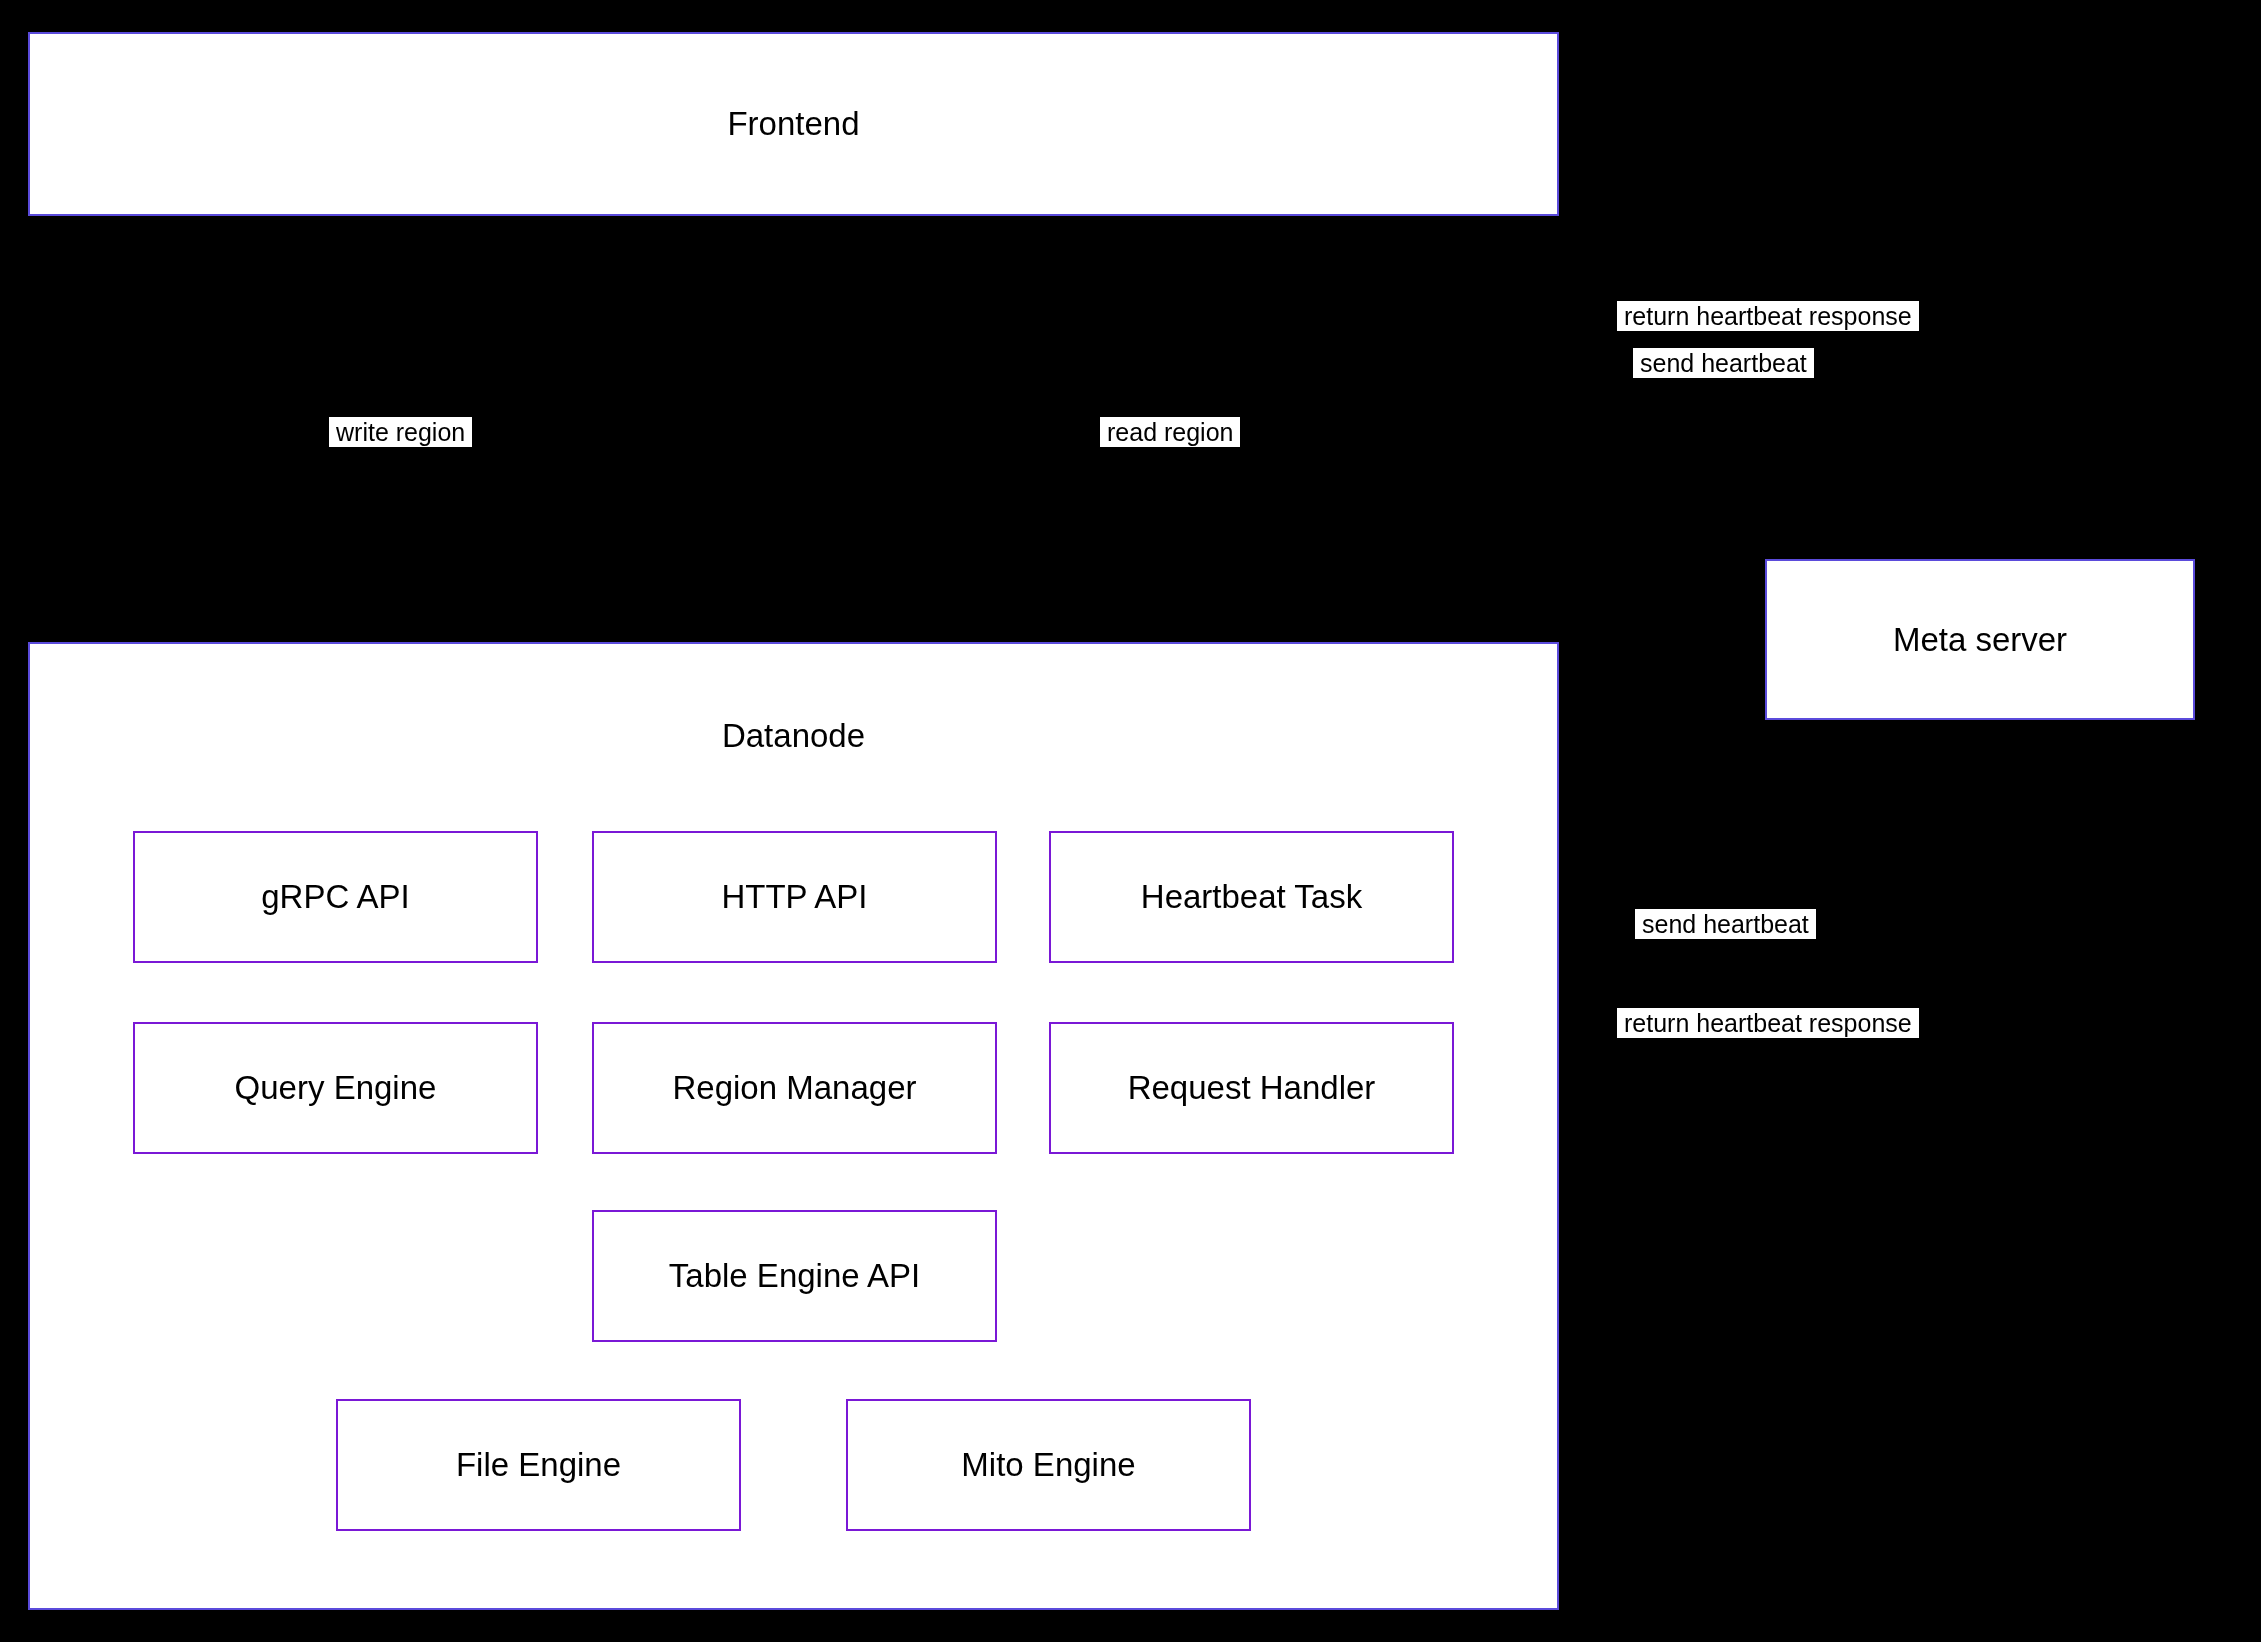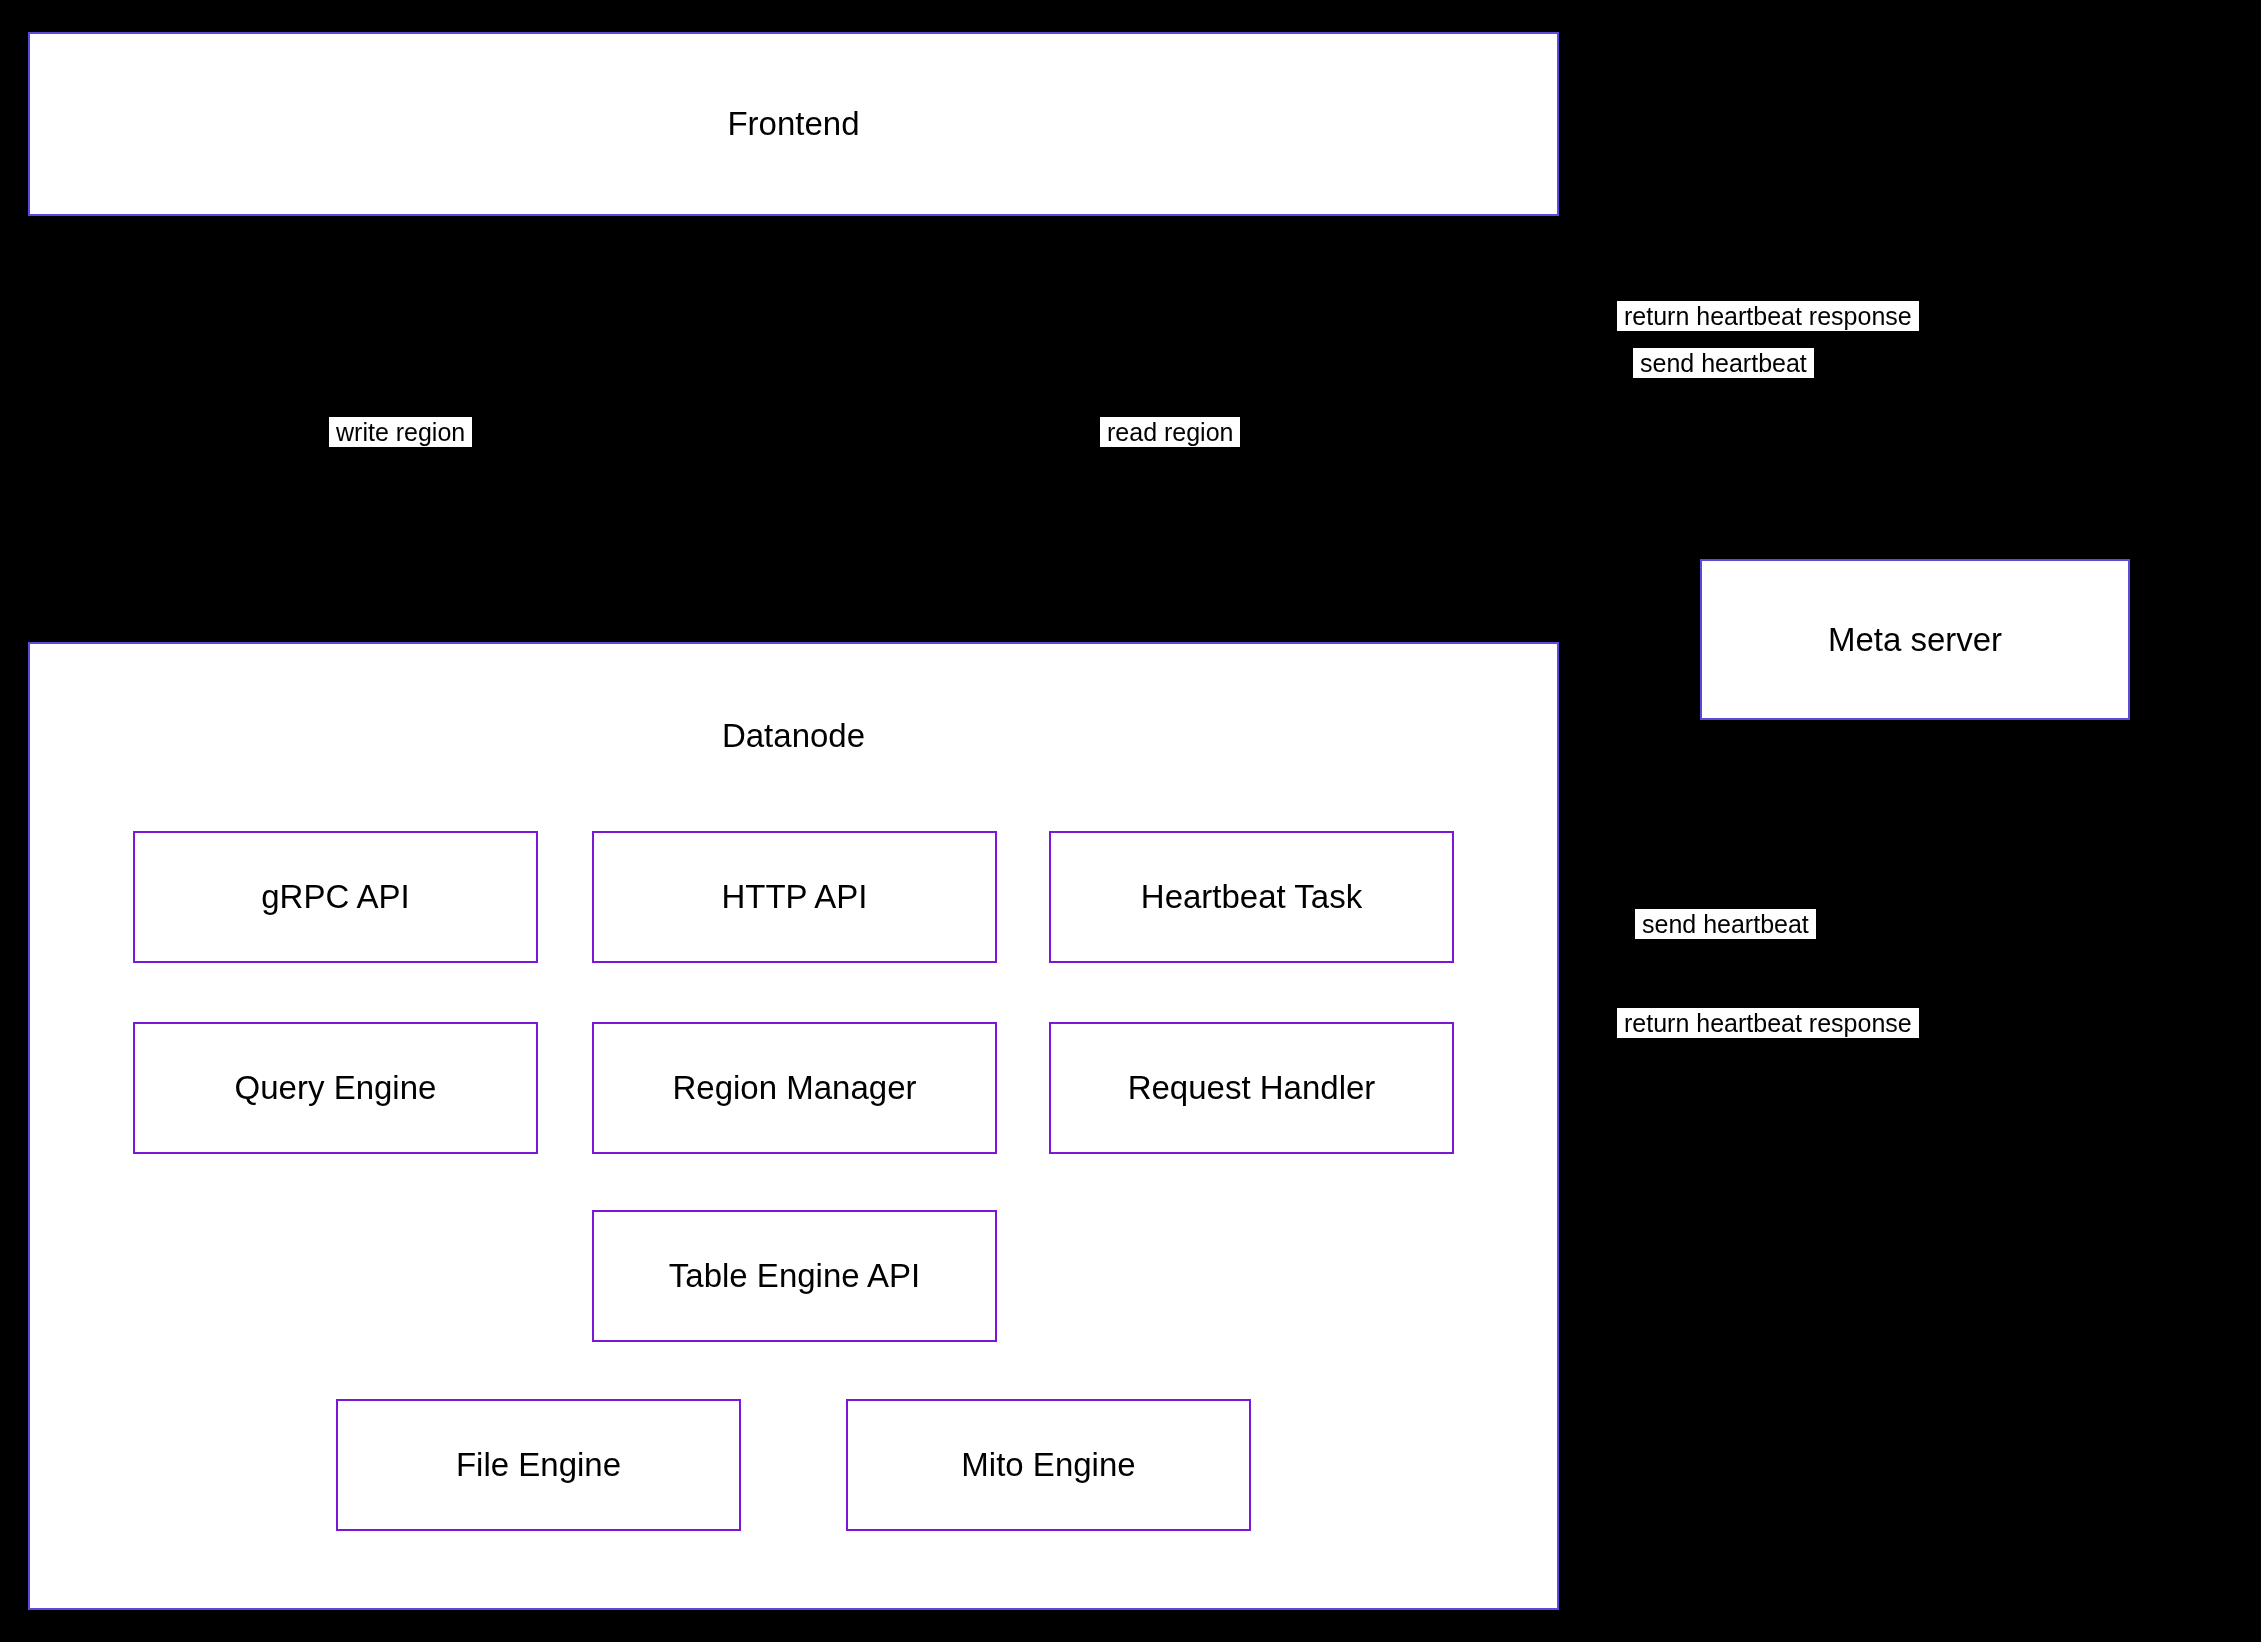--- a/index.html
+++ b/index.html
@@ -81,21 +81,21 @@
     <path d="M 2690,540 L 2700,560" stroke="#000000" stroke-width="3" fill="none"></path>
 
     <path d="M 2325,1380 L 2690,1380 L 2690,1070" stroke="#000000" stroke-width="3" fill="none"></path>
     <path d="M 2330,1980 L 2480,1980" stroke="#000000" stroke-width="3" fill="none"></path>
   </svg>
 
   <div class="box box-outer" style="left:28px; top:32px; width:1531px; height:184px;">
     <div class="box-label center-label">Frontend</div>
   </div>
 
-  <div class="box box-outer" style="left:1700px; top:559px; width:430px; height:161px;">
+  <div class="box box-outer" style="left:1765px; top:559px; width:430px; height:161px;">
     <div class="box-label center-label">Meta server</div>
   </div>
 
   <div class="box box-outer" style="left:28px; top:642px; width:1531px; height:968px;">
     <div class="box-label top-label">Datanode</div>
   </div>
 
   <div class="box box-inner" style="left:133px; top:831px; width:405px; height:132px;">
     <div class="box-label center-label">gRPC API</div>
   </div>

